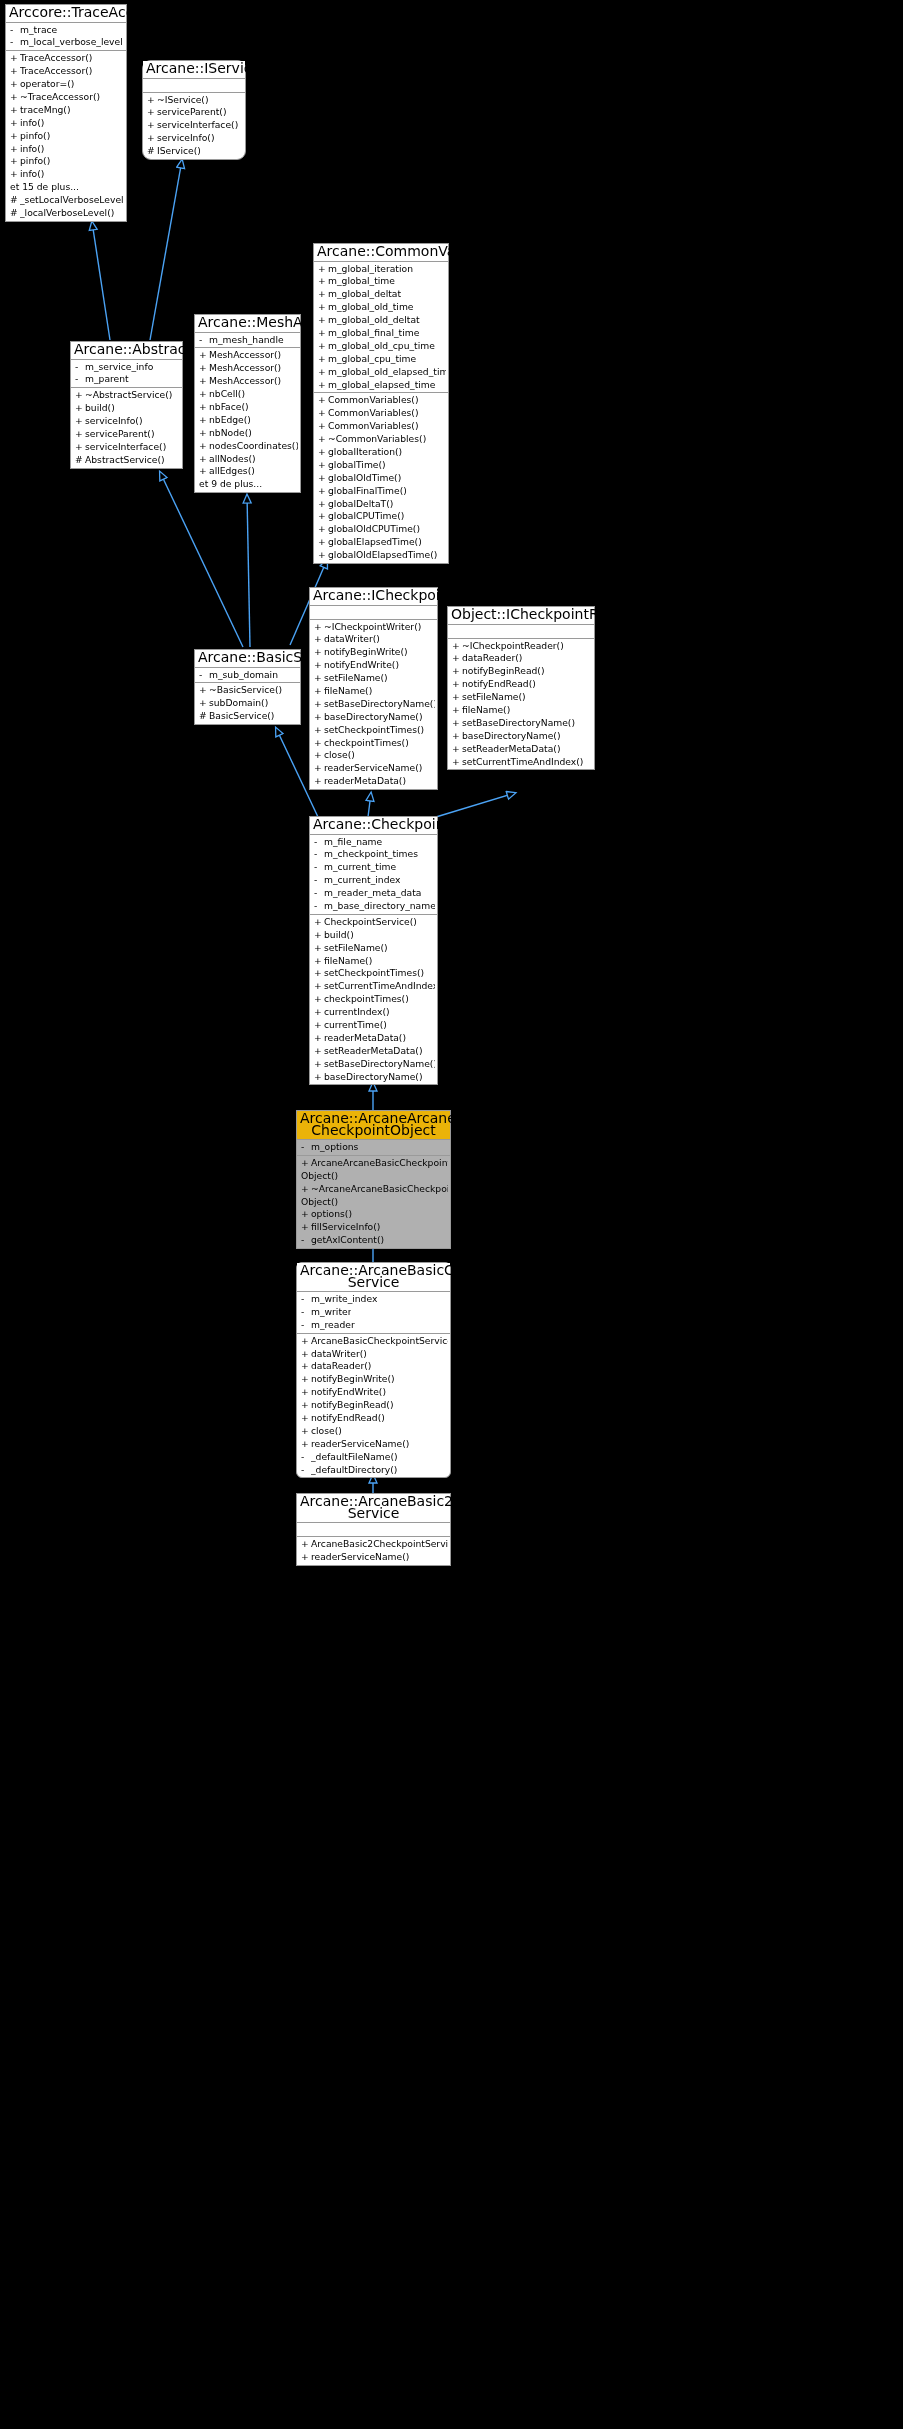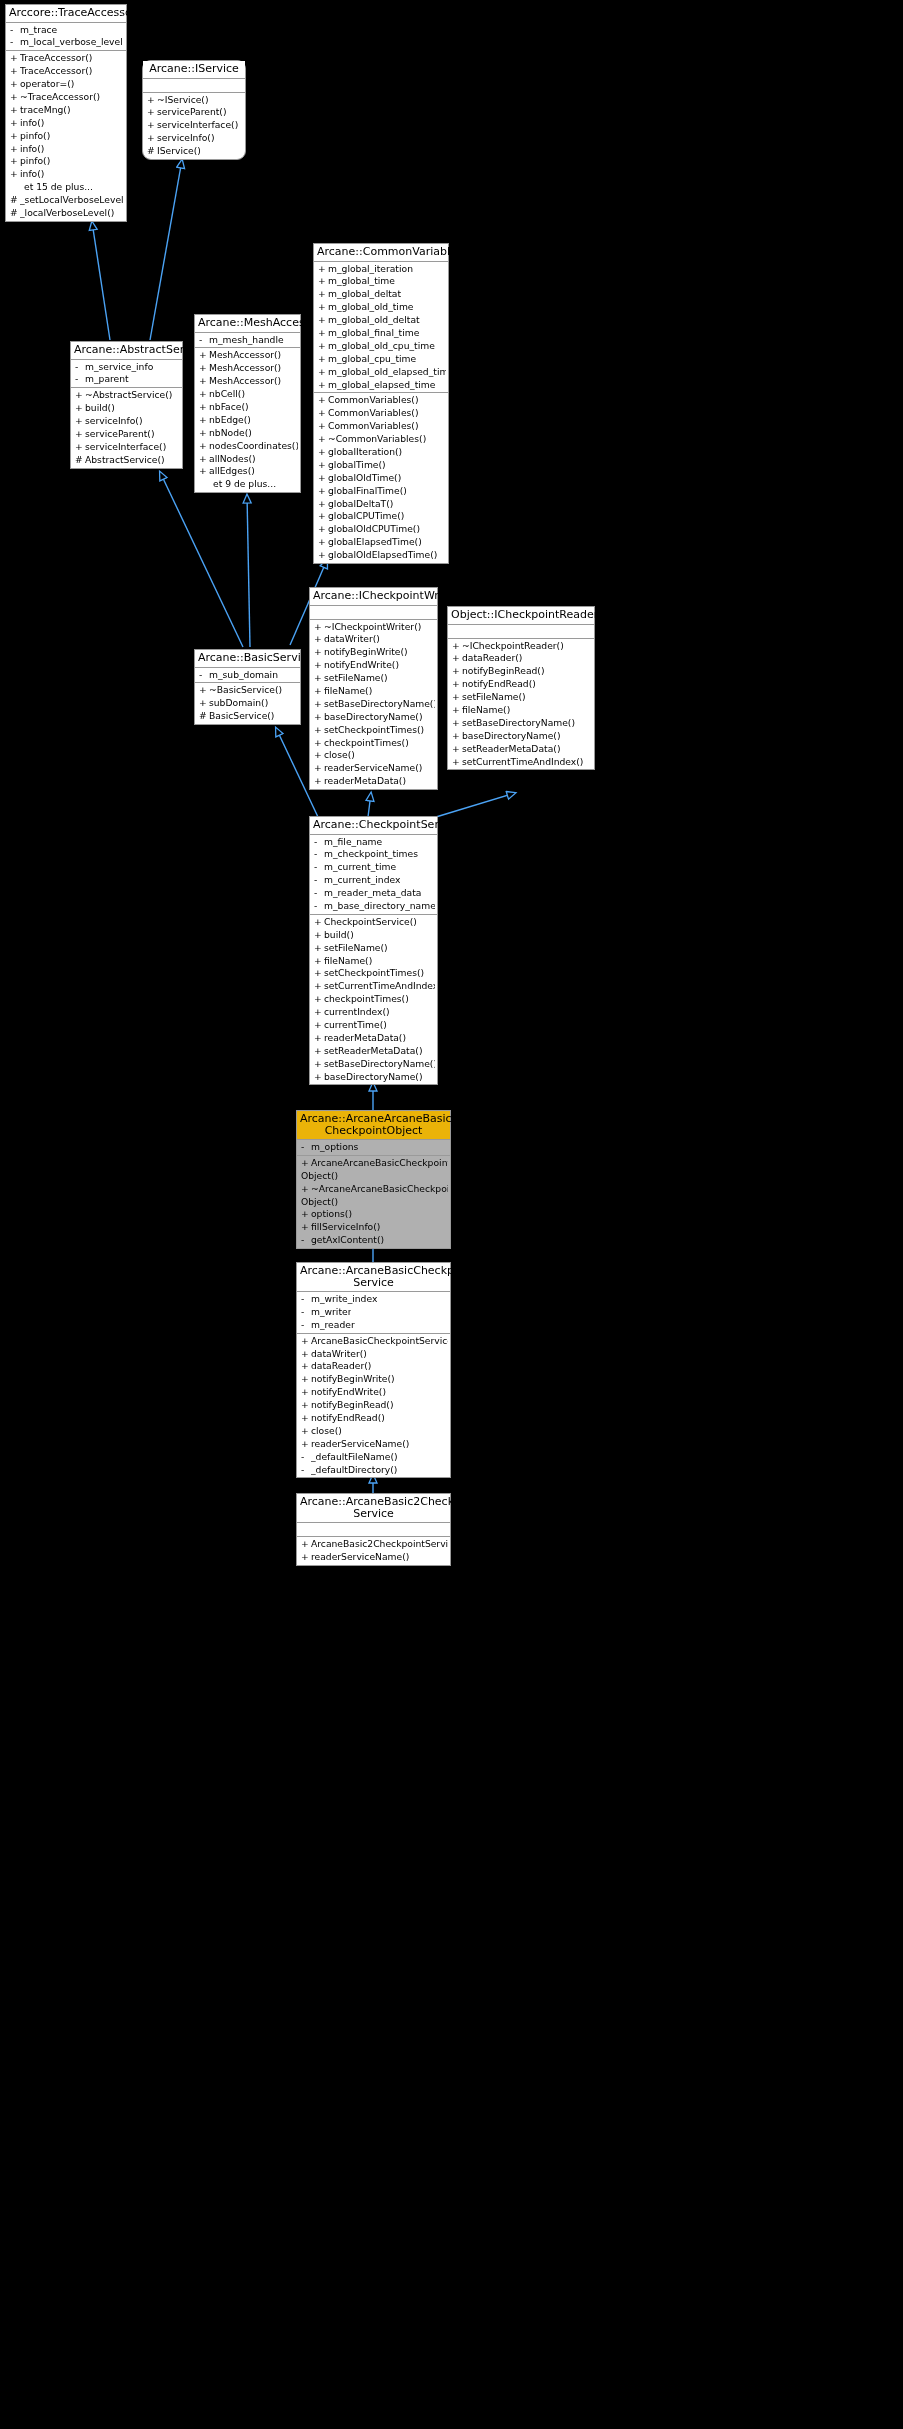--- a/index.html
+++ b/index.html
@@ -2,31 +2,31 @@
 <html><head>
 <meta charset="utf-8">
 <style>
   html,body{margin:0;padding:0;background:#000;}
   body{width:903px;height:2429px;position:relative;font-family:"DejaVu Sans","Liberation Sans",sans-serif;overflow:hidden;}
   #diagram{position:absolute;left:0;top:0;width:903px;height:2429px;}
   svg.edges{position:absolute;left:0;top:0;width:903px;height:2429px;pointer-events:none;}
   .cls{position:absolute;background:#ffffff;border:1px solid #9a9a9a;box-sizing:border-box;z-index:5;}
   .cls.hl{background:#b0b0b0;}
   .cls-title{background:#ffffff;border-bottom:1px solid #9a9a9a;text-align:center;
-    font-size:11px;color:#000;padding:2px 3px 3px 3px;line-height:11.5px;white-space:nowrap;}
+    font-size:14px;color:#000;padding:2px 3px 3px 3px;line-height:11.5px;white-space:nowrap;}
   .cls.hl .cls-title{background:#eab308;}
   .sec{border-bottom:1px solid #9a9a9a;padding:1px 0 1px 0;}
   .sec:last-child{border-bottom:none;}
   .sec.empty{height:11px;}
   .row{font-size:9.2px;color:#000;line-height:12.9px;height:12.9px;padding:0 2px 0 4px;white-space:nowrap;
     display:flex;align-items:center;}
   .vis{display:inline-block;width:10px;flex:0 0 10px;text-align:left;}
   .row .nm{overflow:hidden;}
   .row.cont{}
-  .row.more{padding-left:18px;}
+  .row.more{padding-left:4px;}
 </style>
 </head>
 <body>
 
 <div id="diagram">
 
   <svg class="edges" viewBox="0 0 903 2429">
     <defs>
       <marker id="ah" markerWidth="12" markerHeight="12" refX="9" refY="5" orient="auto" markerUnits="userSpaceOnUse">
         <path d="M1,1 L10,5 L1,9 z" fill="#000" stroke="#4ba3f5" stroke-width="1.3"></path>
@@ -595,21 +595,21 @@
           <span class="vis">+</span>
           <span class="nm">fillServiceInfo()</span>
         </div>
       <div class="row">
           <span class="vis">-</span>
           <span class="nm">getAxlContent()</span>
         </div>
     </div>
   </div>
 
-  <div class="cls" style="left:296px;top:1262px;width:155px;">
+  <div class="cls" style="left:296px;top:1262px;width:155px;border-radius:6px;">
     <div class="cls-title">
       <span>Arcane::ArcaneBasicCheckpoint</span><br>
       <span>Service</span>
     </div>
     <div class="sec">
       <div class="row">
           <span class="vis">-</span>
           <span class="nm">m_write_index</span>
         </div>
       <div class="row">

